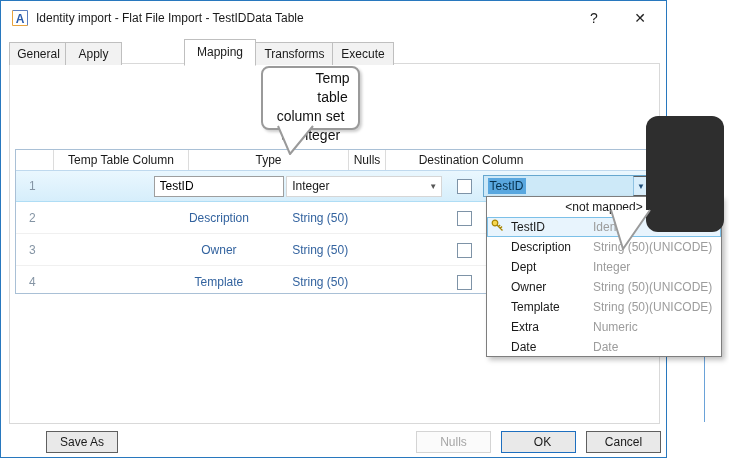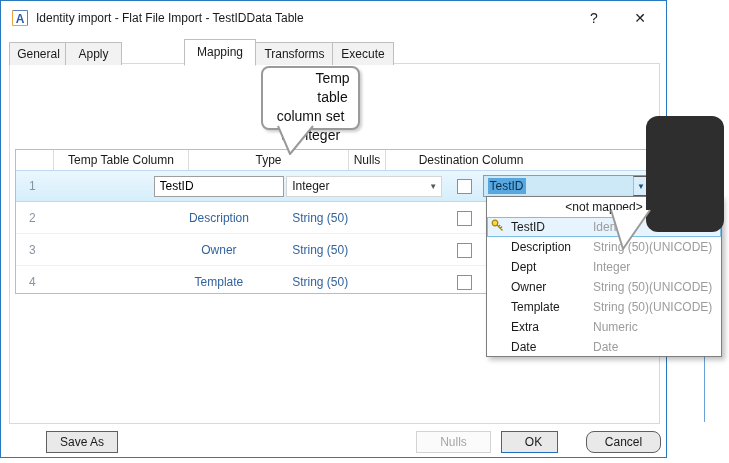--- a/index.html
+++ b/index.html
@@ -188,22 +188,22 @@
       <div class="whead">
         <div class="th wcol-temp">Temp Table Column</div>
         <div class="th wcol-type">Type</div>
         <div class="th wcol-nulls">Nulls</div>
         <div class="th wcol-dest">Des</div>
       </div>
     </div>
 
     <div class="abs btn" style="left:8px;top:430px;width:72px;margin-left:37px;">Save As</div>
     <div class="abs btn disabled" style="left:415px;top:430px;width:75px;">Nulls</div>
-    <div class="abs btn default" style="left:500px;top:430px;width:57px;padding-left:8px;">OK</div>
-    <div class="abs btn" style="left:585px;top:430px;width:75px;border-radius:8px;">Cancel</div>
+    <div class="abs btn default" style="left:500px;top:430px;width:75px;padding-left:8px;">OK</div>
+    <div class="abs btn" style="left:585px;top:430px;width:75px;">Cancel</div>
   </div>
 
   <div class="abs dropdown">
     <div class="dnotmapped">&lt;not mapped&gt;</div>
 
     <div class="ditem sel">
       <span class="keycell">
         <svg width="13" height="13" viewBox="0 0 13 13">
           <circle cx="4" cy="4" r="2.8" fill="#F7D74F" stroke="#A98500" stroke-width="1.2"></circle>
           <path d="M6 6 L11.5 11.5 M9.3 9.3 L11 7.6 M7.6 7.6 L9.1 6.1" stroke="#A98500" stroke-width="1.4" fill="none"></path>

